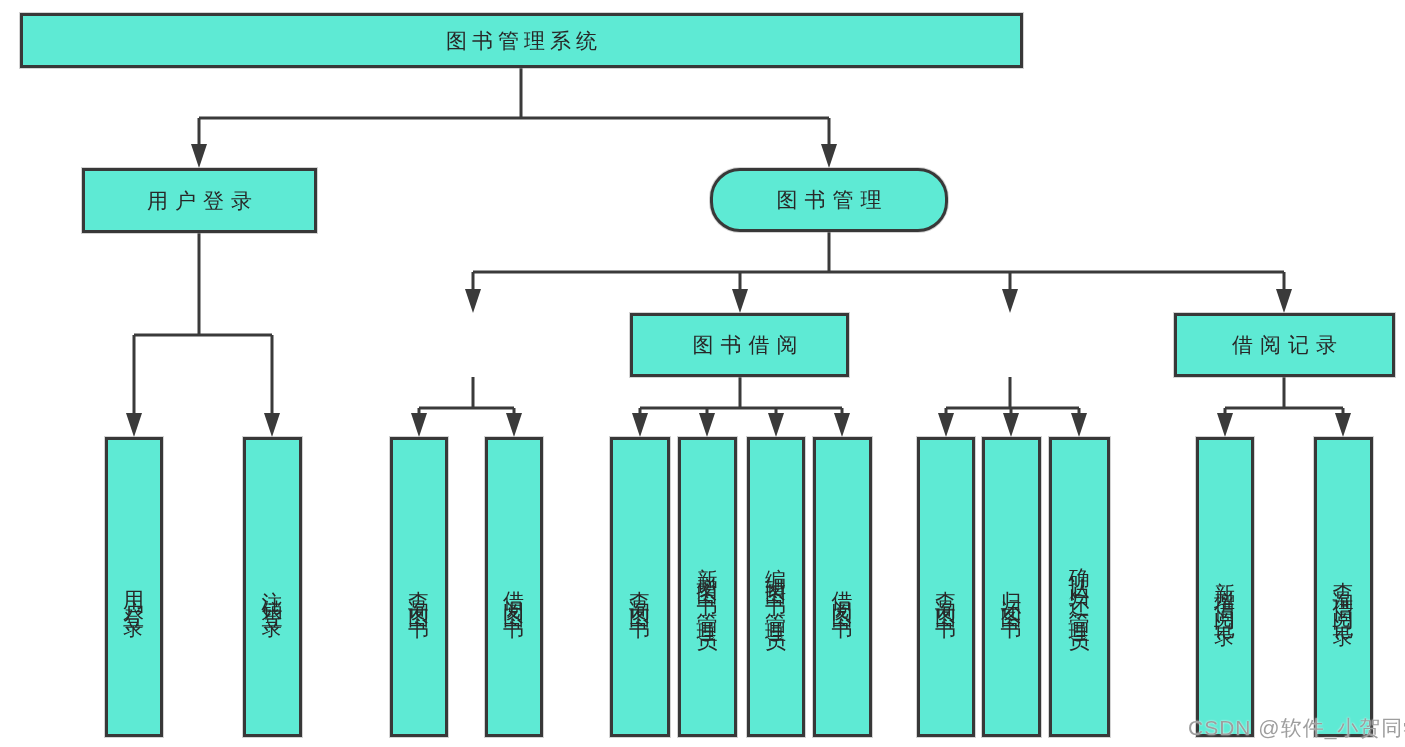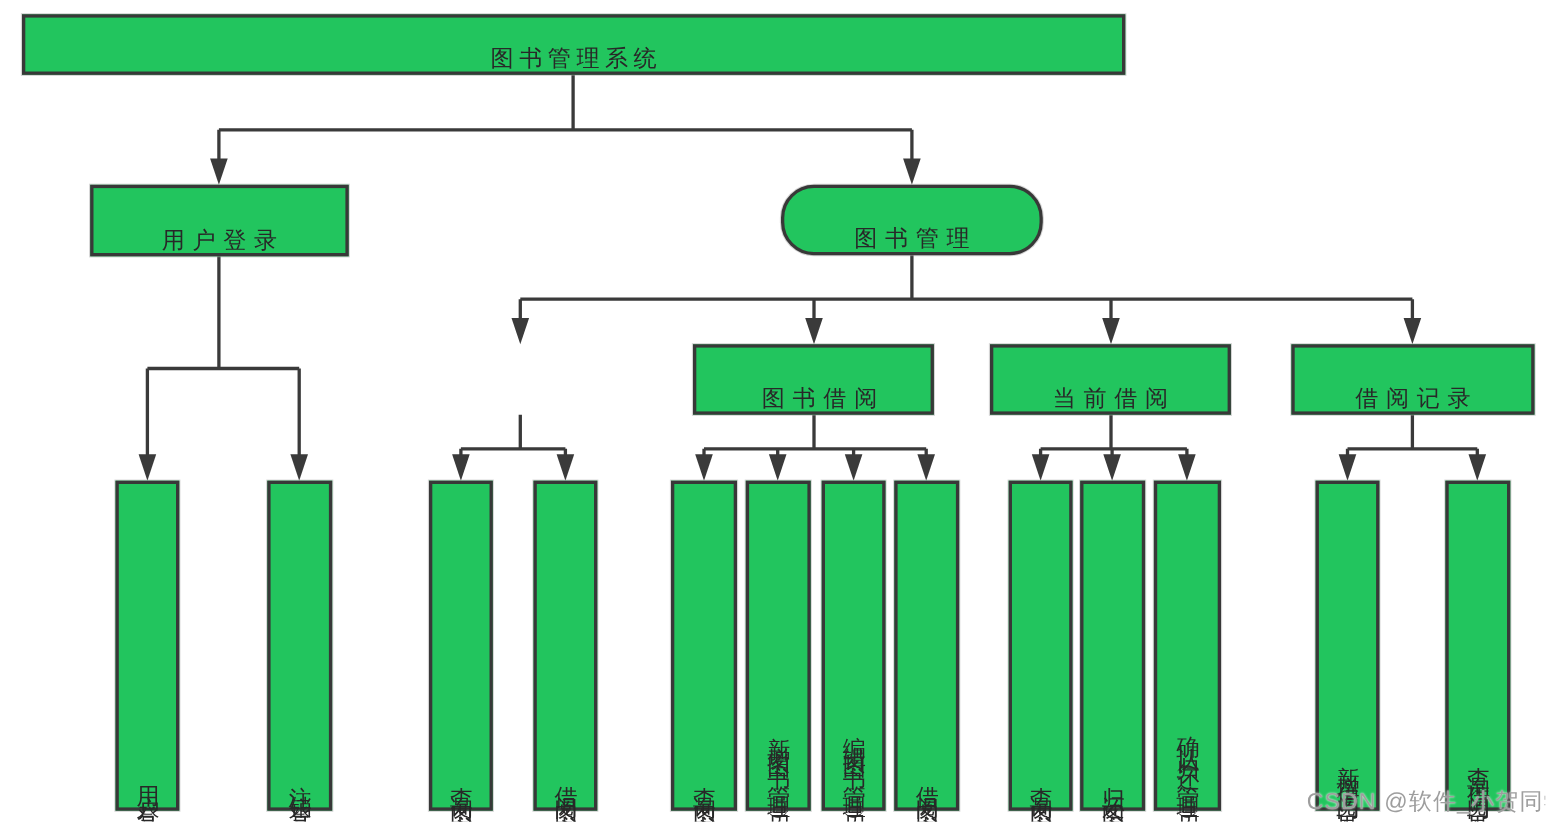--- a/index.html
+++ b/index.html
@@ -12,25 +12,25 @@
     overflow: hidden;
   }
   .connectors {
     position: absolute;
     left: 0; top: 0;
     width: 1405px; height: 747px;
   }
   .node {
     position: absolute;
     box-sizing: border-box;
-    background: #22c55e;
+    background: #5eead4;
     border: 3px solid #383838;
     box-shadow: 0 0 0 1px rgba(160,160,160,0.45);
     display: flex;
-    align-items: flex-end;
+    align-items: center;
     justify-content: center;
     color: #282828;
     font-size: 21px;
     line-height: 1.1;
   }
   .node.h span {
     letter-spacing: 7px;
     padding-left: 7px;     
     white-space: nowrap;
   }
@@ -130,23 +130,20 @@
   <div class="node h n-user-login">
     <span>用户登录</span>
   </div>
   <div class="node h n-book-mgmt">
     <span>图书管理</span>
   </div>
 
   <div class="node h n-book-borrow">
     <span>图书借阅</span>
   </div>
-  <div class="node h n-current-borrow">
-    <span>当前借阅</span>
-  </div>
   <div class="node h n-borrow-records">
     <span>借阅记录</span>
   </div>
 
   <div class="node v leaf l-1a">
     <span>用户登录</span>
   </div>
   <div class="node v leaf l-1b">
     <span>注销登录</span>
   </div>

